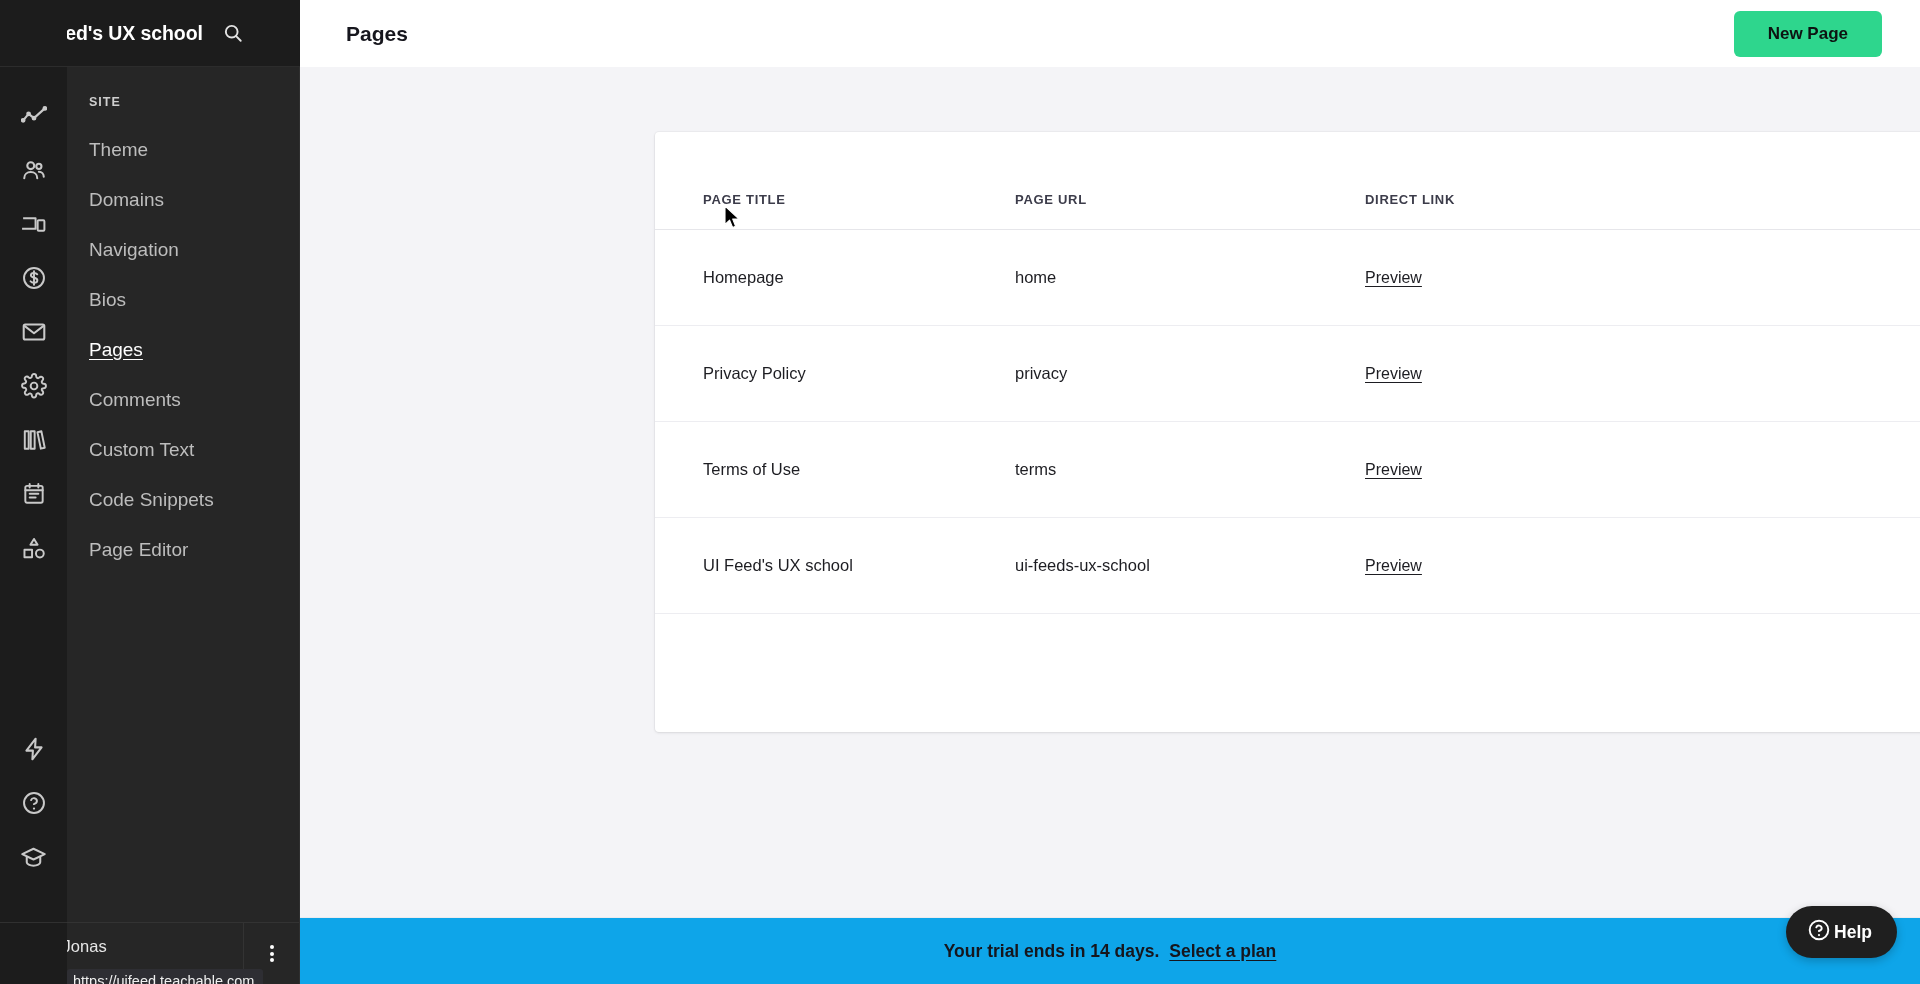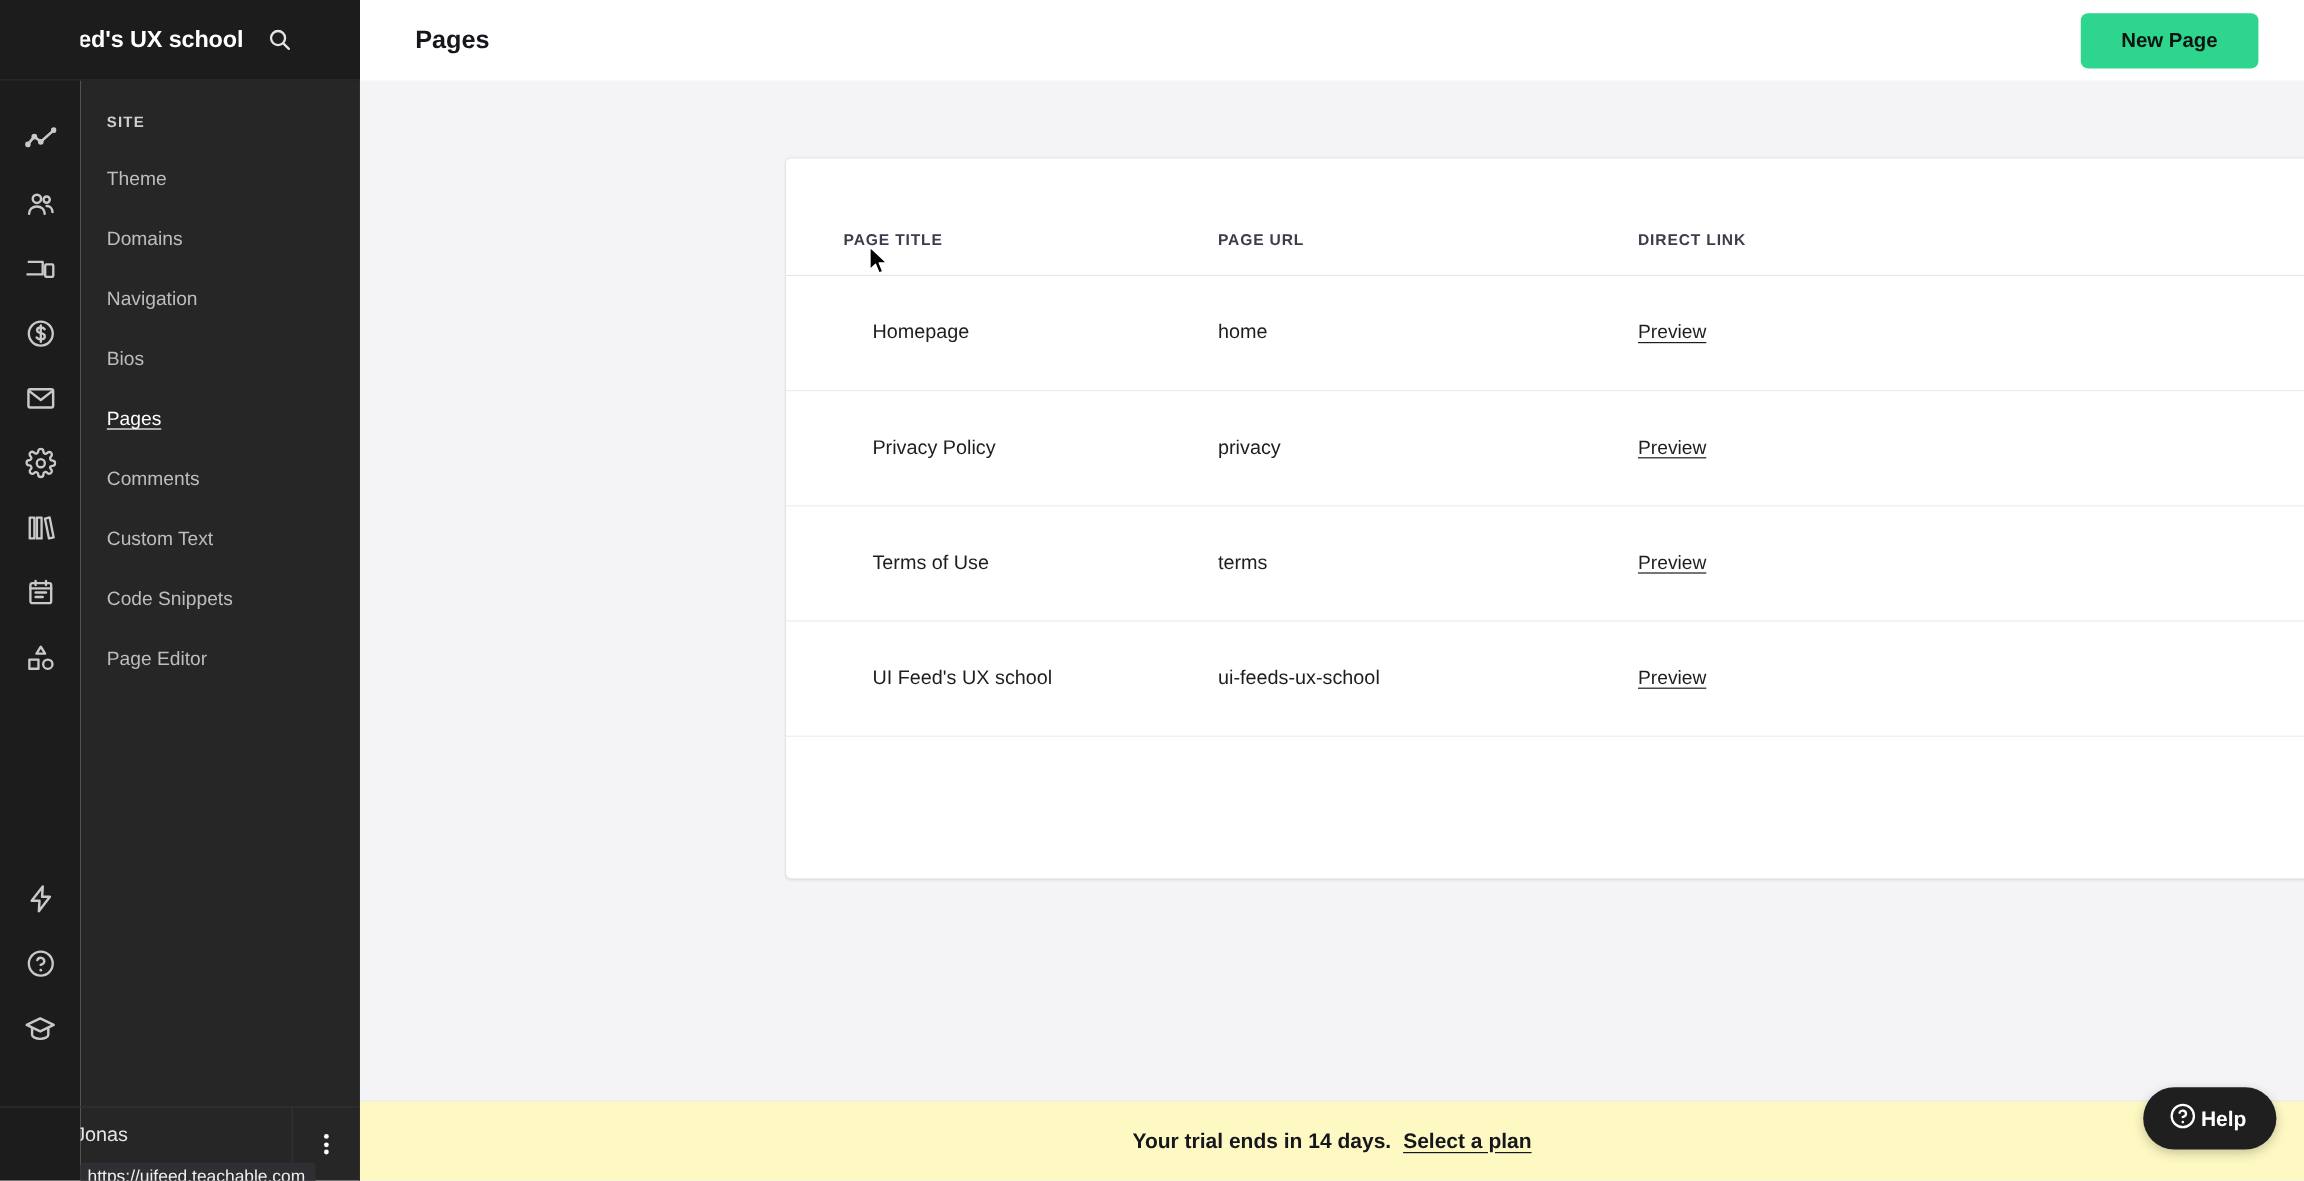--- a/index.html
+++ b/index.html
@@ -62,21 +62,21 @@
   }
   .nav-section {
     padding-top: 28px;
   }
   .nav-group-title {
     color: #cfcfcf; font-size: 12.5px; font-weight: bold;
     letter-spacing: 1px; padding: 0 0 0 22px; margin-bottom: 16px;
   }
   .nav-item {
     display: block;
-    color: #bdbdbd; font-size: 16px;
+    color: #bdbdbd; font-size: 19px;
     padding: 0 0 0 22px; height: 50px; line-height: 50px;
     text-decoration: none; cursor: pointer; white-space: nowrap;
   }
   .nav-item.active { color: #ffffff; }
   .nav-item.active .nav-label { text-decoration: underline; text-underline-offset: 3px; }
   .sidebar-footer {
     margin-top: auto; height: 62px;
     border-top: 1px solid #333333;
     display: flex; align-items: center; position: relative;
   }
@@ -130,30 +130,30 @@
   table.pages thead th.c1 { padding-left: 48px; width: 360px; }
   table.pages thead th.c2 { width: 350px; }
   table.pages thead th.c3 { width: 320px; }
   table.pages thead th.c4 { width: 482px; }
   table.pages tbody td {
     font-size: 16.5px; color: #1d1d22;
     height: 96px; vertical-align: middle;
     border-bottom: 1px solid #ededf1;
   }
   table.pages tbody tr:last-child td { border-bottom: 1px solid #ededf1; }
-  td.c1 { padding-left: 72px; }
+  td.c1 { padding-left: 48px; }
   .link-plain {
     color: #1d1d22; text-decoration: underline;
     text-underline-offset: 3px; font-size: 16px; cursor: pointer;
   }
   .actions { display: flex; align-items: center; justify-content: flex-end; padding-right: 44px; gap: 24px; }
 
   
   .bottombar {
-    height: 67px; flex: 0 0 67px; background: #fef9c3;
+    height: 67px; flex: 0 0 67px; background: #0ea5e9;
     display: flex; align-items: center; justify-content: center;
     border-top: 1px solid #ebebef;
     position: relative;
   }
   .trial-text { font-size: 17.5px; font-weight: bold; color: #16161d; }
   .trial-link { font-size: 17.5px; font-weight: bold; color: #16161d; text-decoration: underline; text-underline-offset: 3px; margin-left: 10px; cursor: pointer; }
   .help-btn {
     position: absolute; right: 23px; bottom: 26px;
     background: #1f1f1f; color: #ffffff;
     border-radius: 26px; height: 52px;

